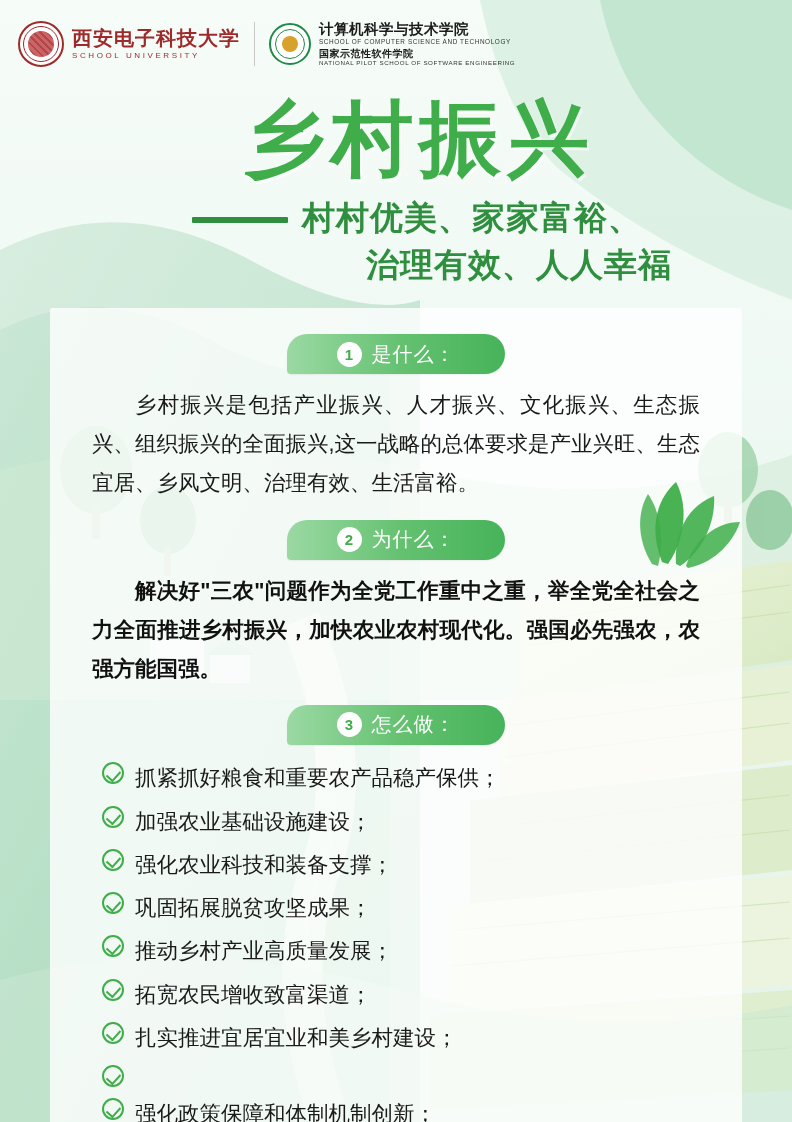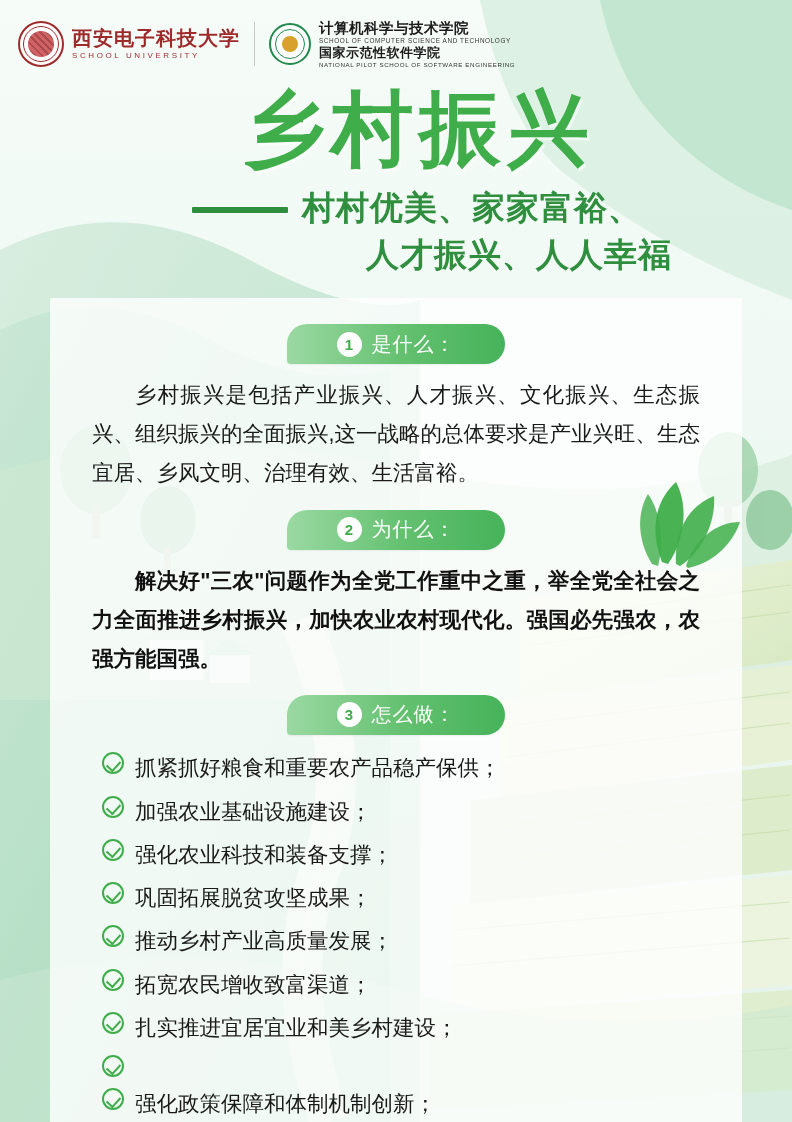--- a/index.html
+++ b/index.html
@@ -111,29 +111,29 @@
     position:absolute;
     left:50%; top:50%;
     width:16px; height:16px;
     margin:-8px 0 0 -8px;
     border-radius:50%;
     background:#d8a12b;
   }
   .school-names { line-height: 1.12; }
   .sc-1 { font-size: 14.5px; font-weight: 700; color: #1b1b1b; letter-spacing: .5px; white-space: nowrap;}
   .sc-2 { font-size: 6.4px; color: #333; letter-spacing: .6px; white-space: nowrap; margin-top:1px;}
-  .sc-3 { font-size: 13px; font-weight: 700; color: #1b1b1b; letter-spacing: .5px; white-space: nowrap; margin-top:2px;}
+  .sc-3 { font-size: 10px; font-weight: 700; color: #1b1b1b; letter-spacing: .5px; white-space: nowrap; margin-top:2px;}
   .sc-4 { font-size: 6.2px; color: #333; letter-spacing: .6px; white-space: nowrap; margin-top:1px;}
 
   
   .title-wrap {
     position: relative;
     z-index: 6;
     text-align: center;
-    margin-top: 6px;
+    margin-top: 16px;
     padding-left: 46px;
   }
   .main-title {
     font-family: "Liberation Serif", serif;
     font-size: 82px;
     font-weight: 700;
     color: #3fae4a;
     letter-spacing: 6px;
     line-height: 1.08;
     text-shadow: 2px 3px 0 rgba(255,255,255,.55);
@@ -364,21 +364,21 @@
       </div>
     </div>
   </div>
 
   <div class="title-wrap">
     <div class="main-title">乡村振兴</div>
     <div class="subtitle-row">
       <div class="sub-dash"></div>
       <div class="subtitle">
         <div>村村优美、家家富裕、</div>
-        <div class="line2">人才振兴、人人幸福</div>
+        <div class="line2">治理有效、人人幸福</div>
       </div>
     </div>
   </div>
 
   <div class="card">
 
     <div class="sec-head">
       <div class="sec-num">1</div>
       <div class="sec-label">是什么：</div>
     </div>

